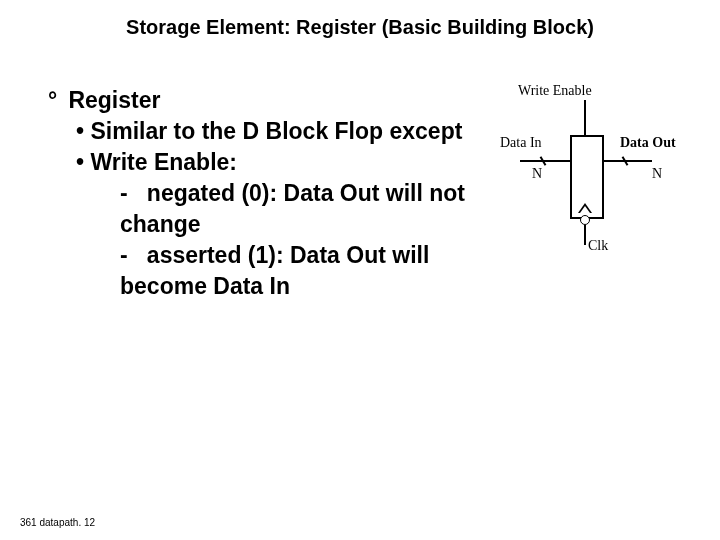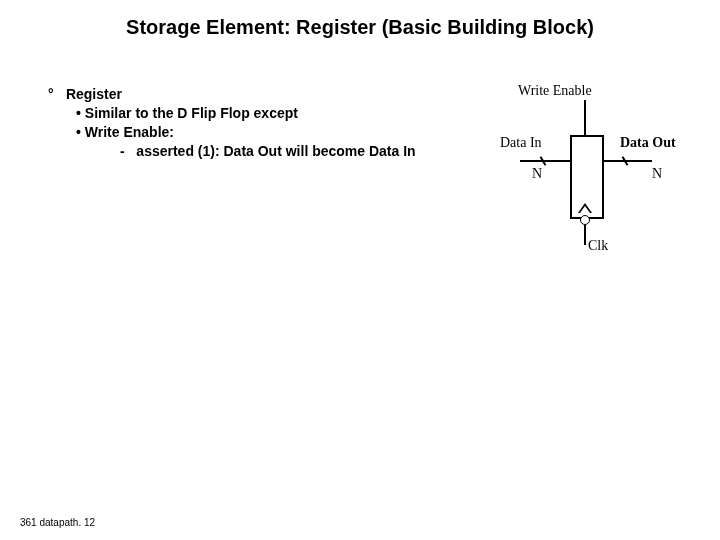--- a/index.html
+++ b/index.html
@@ -20,21 +20,21 @@
     right: 0;
     text-align: center;
     font-weight: bold;
     font-size: 20px;
   }
   .body {
     position: absolute;
     top: 85px;
     left: 48px;
     width: 430px;
-    font-size: 14px;
+    font-size: 23px;
     font-weight: bold;
     line-height: 1.35;
   }
   .deg {
     display: inline-block;
     width: 14px;
   }
   .lvl1 {
     margin-left: 28px;
   }
@@ -92,22 +92,23 @@
 </head>
 <body>
 
 <div class="title">Storage Element: Register (Basic Building Block)</div>
 
 <div class="body">
   <div>
     <span class="deg">°</span>
     <span>Register</span>
   </div>
-  <div class="lvl1">•<span> Similar to the D Flip Flop except</span></div>
+  <div class="lvl1">•<span> Similar to the D Block Flop except</span></div>
   <div class="lvl1">•<span> Write Enable:</span></div>
+  <div class="lvl2">-&nbsp;&nbsp;&nbsp;<span>negated  (0): Data Out will not change</span></div>
   <div class="lvl2">-&nbsp;&nbsp;&nbsp;<span>asserted (1): Data Out will become Data In</span></div>
 </div>
 
 <div class="diagram">
 
   <div class="box" style="left:100px; top:55px; width:30px; height:80px;"></div>
 
   <div class="line" style="left:114px; top:20px; width:2px; height:35px;"></div>
   <div class="dlabel" style="left:48px; top:3px;">Write Enable</div>
 

